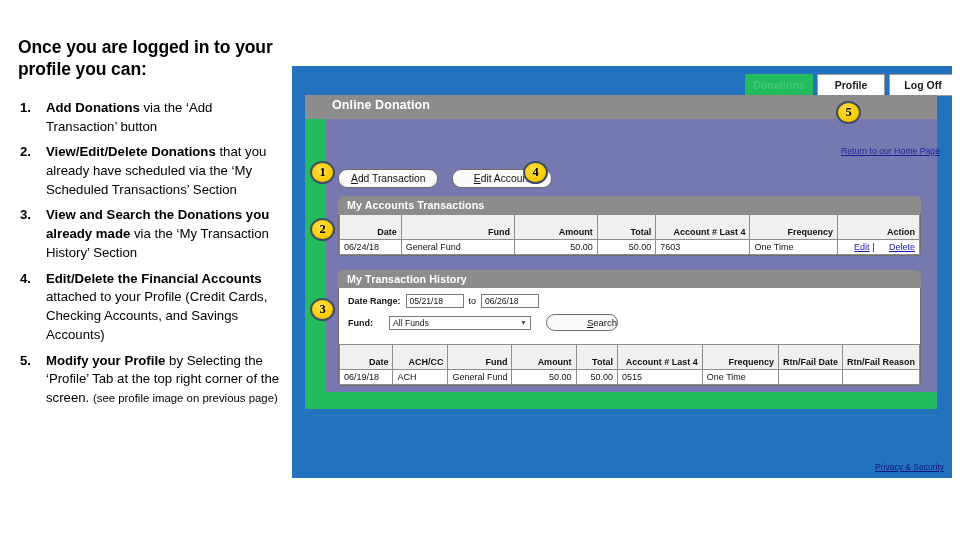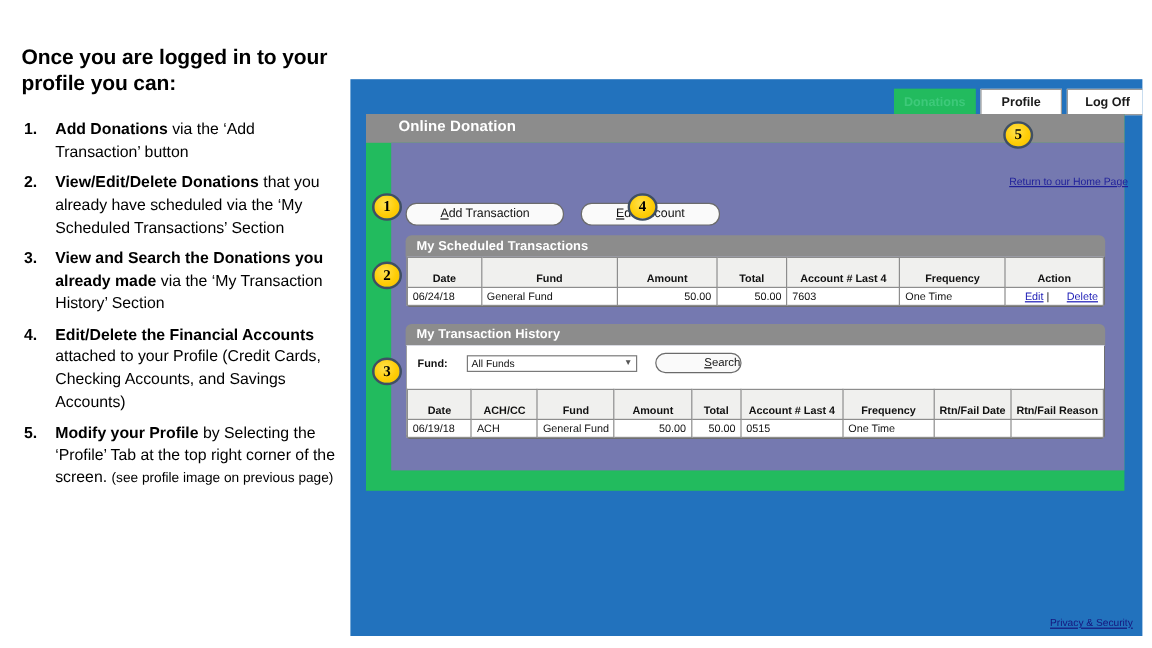--- a/index.html
+++ b/index.html
@@ -47,21 +47,21 @@
     font-weight: bold;
     font-size: 13.2px;
   }
   .b { font-weight: bold; }
   .small { font-size: 11.4px; }
 
   
   .shot {
     position: absolute;
     left: 292px; top: 66px;
-    width: 660px; height: 464px;
+    width: 660px; height: 412px;
     background: #2272bd;           
     overflow: hidden;
   }
   
   .tabs {
     position: absolute;
     left: 453px; top: 8px;
     height: 22px;
     display: flex;
     gap: 4px;
@@ -128,21 +128,21 @@
 
   
   .btnrow {
     position: absolute;
     left: 46px; top: 103px;
     display: flex; gap: 14px;
   }
   .wbtn {
     height: 19px;
     min-width: 100px;
-    padding: 0 28px;
+    padding: 0 12px;
     background: #fafafa;
     border: 1px solid #6b6b6b;
     border-radius: 9px;
     font-size: 10.3px;
     color: #111;
     display: flex; align-items: center; justify-content: center;
     white-space: nowrap;
   }
   .wbtn u { text-decoration: underline; }
 
@@ -172,21 +172,21 @@
   }
   table.grid th, table.grid td {
     border: 1px solid #8d8d8d;
     padding: 2px 4px;
     vertical-align: bottom;
     white-space: nowrap;
   }
   table.grid thead th {
     background: #f0f0ee;
     font-weight: bold;
-    text-align: center;
+    text-align: right;
     height: 25px;
     vertical-align: bottom;
   }
   table.grid td { height: 15px; background: #fff; }
   .ta-r { text-align: right; }
   .lnk { color: #1a1ab5; text-decoration: underline; padding-left: 12px; }
 
   
   .srch {
     padding: 6px 9px 7px 9px;
@@ -294,21 +294,21 @@
     <div class="btnrow">
       <div class="wbtn">
         <span><u>A</u>dd Transaction</span>
       </div>
       <div class="wbtn">
         <span><u>E</u>dit Account</span>
       </div>
     </div>
 
     <div class="panel" style="left:46px; top:130px; width:583px;">
-      <div class="panel-hdr">My Scheduled Transactions</div>
+      <div class="panel-hdr">My Accounts Transactions</div>
       <div class="panel-body">
         <table class="grid">
           <thead>
             <tr>
               <th style="width:64px">Date</th>
               <th style="width:120px">Fund</th>
               <th class="ta-r" style="width:88px">Amount</th>
               <th class="ta-r" style="width:62px">Total</th>
               <th style="width:96px">Account # Last 4</th>
               <th style="width:92px">Frequency</th>
@@ -333,20 +333,26 @@
         </table>
       </div>
     </div>
 
     <div class="panel" style="left:46px; top:204px; width:583px;">
       <div class="panel-hdr">My Transaction History</div>
       <div class="panel-body">
 
         <div class="srch">
           <div class="srow">
+            <span class="slabel">Date Range:</span>
+            <span class="tinput">05/21/18</span>
+            <span class="slabel" style="font-weight:normal">to</span>
+            <span class="tinput">06/26/18</span>
+          </div>
+          <div class="srow">
             <span class="slabel" style="width:36px">Fund:</span>
             <span class="tsel">
               <span>All Funds</span>
               <span class="caret">▼</span>
             </span>
             <span class="sbtn">
               <span><u>S</u>earch</span>
             </span>
           </div>
         </div>

